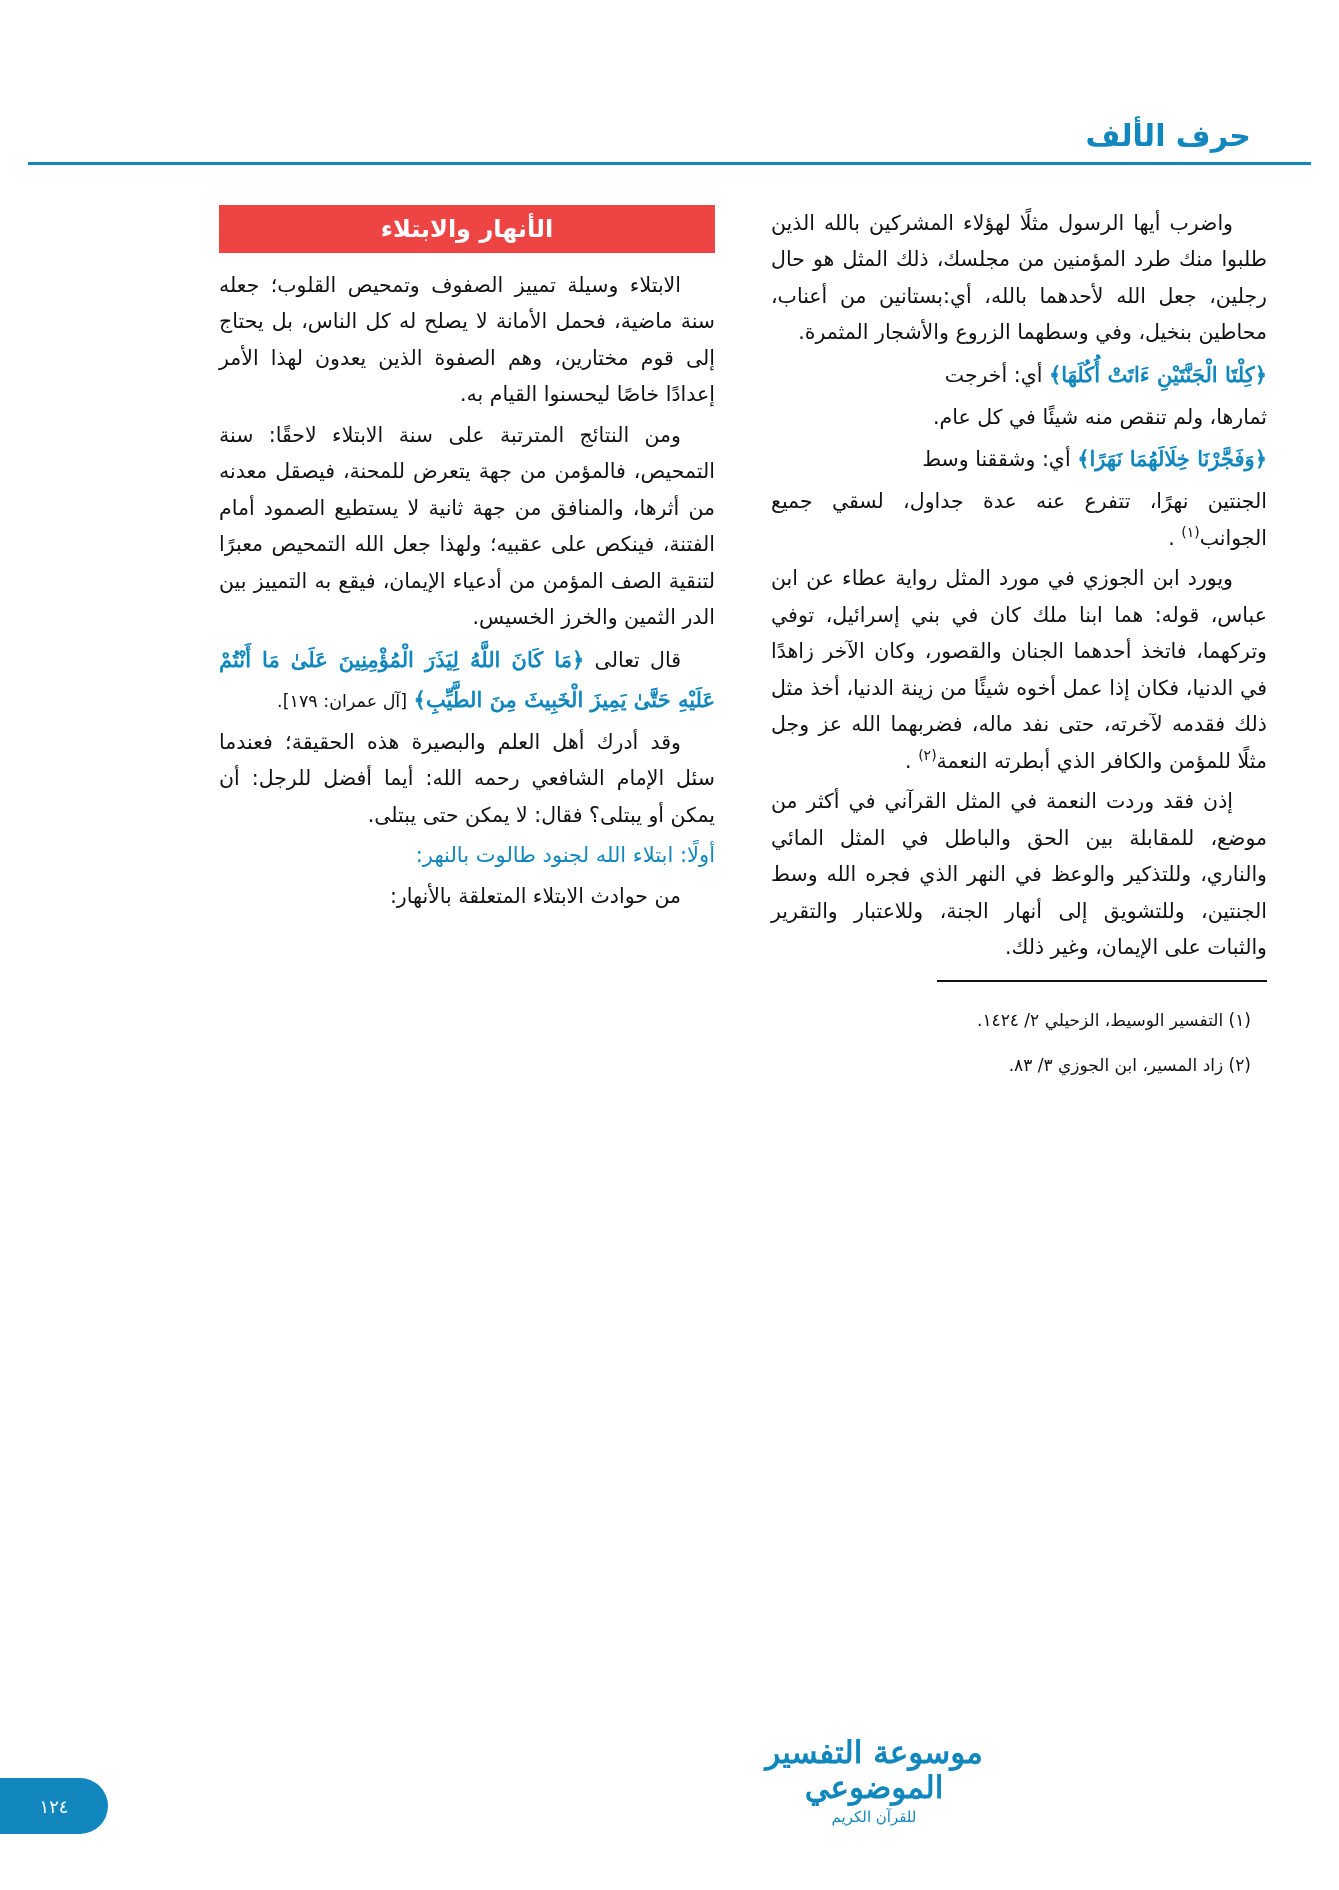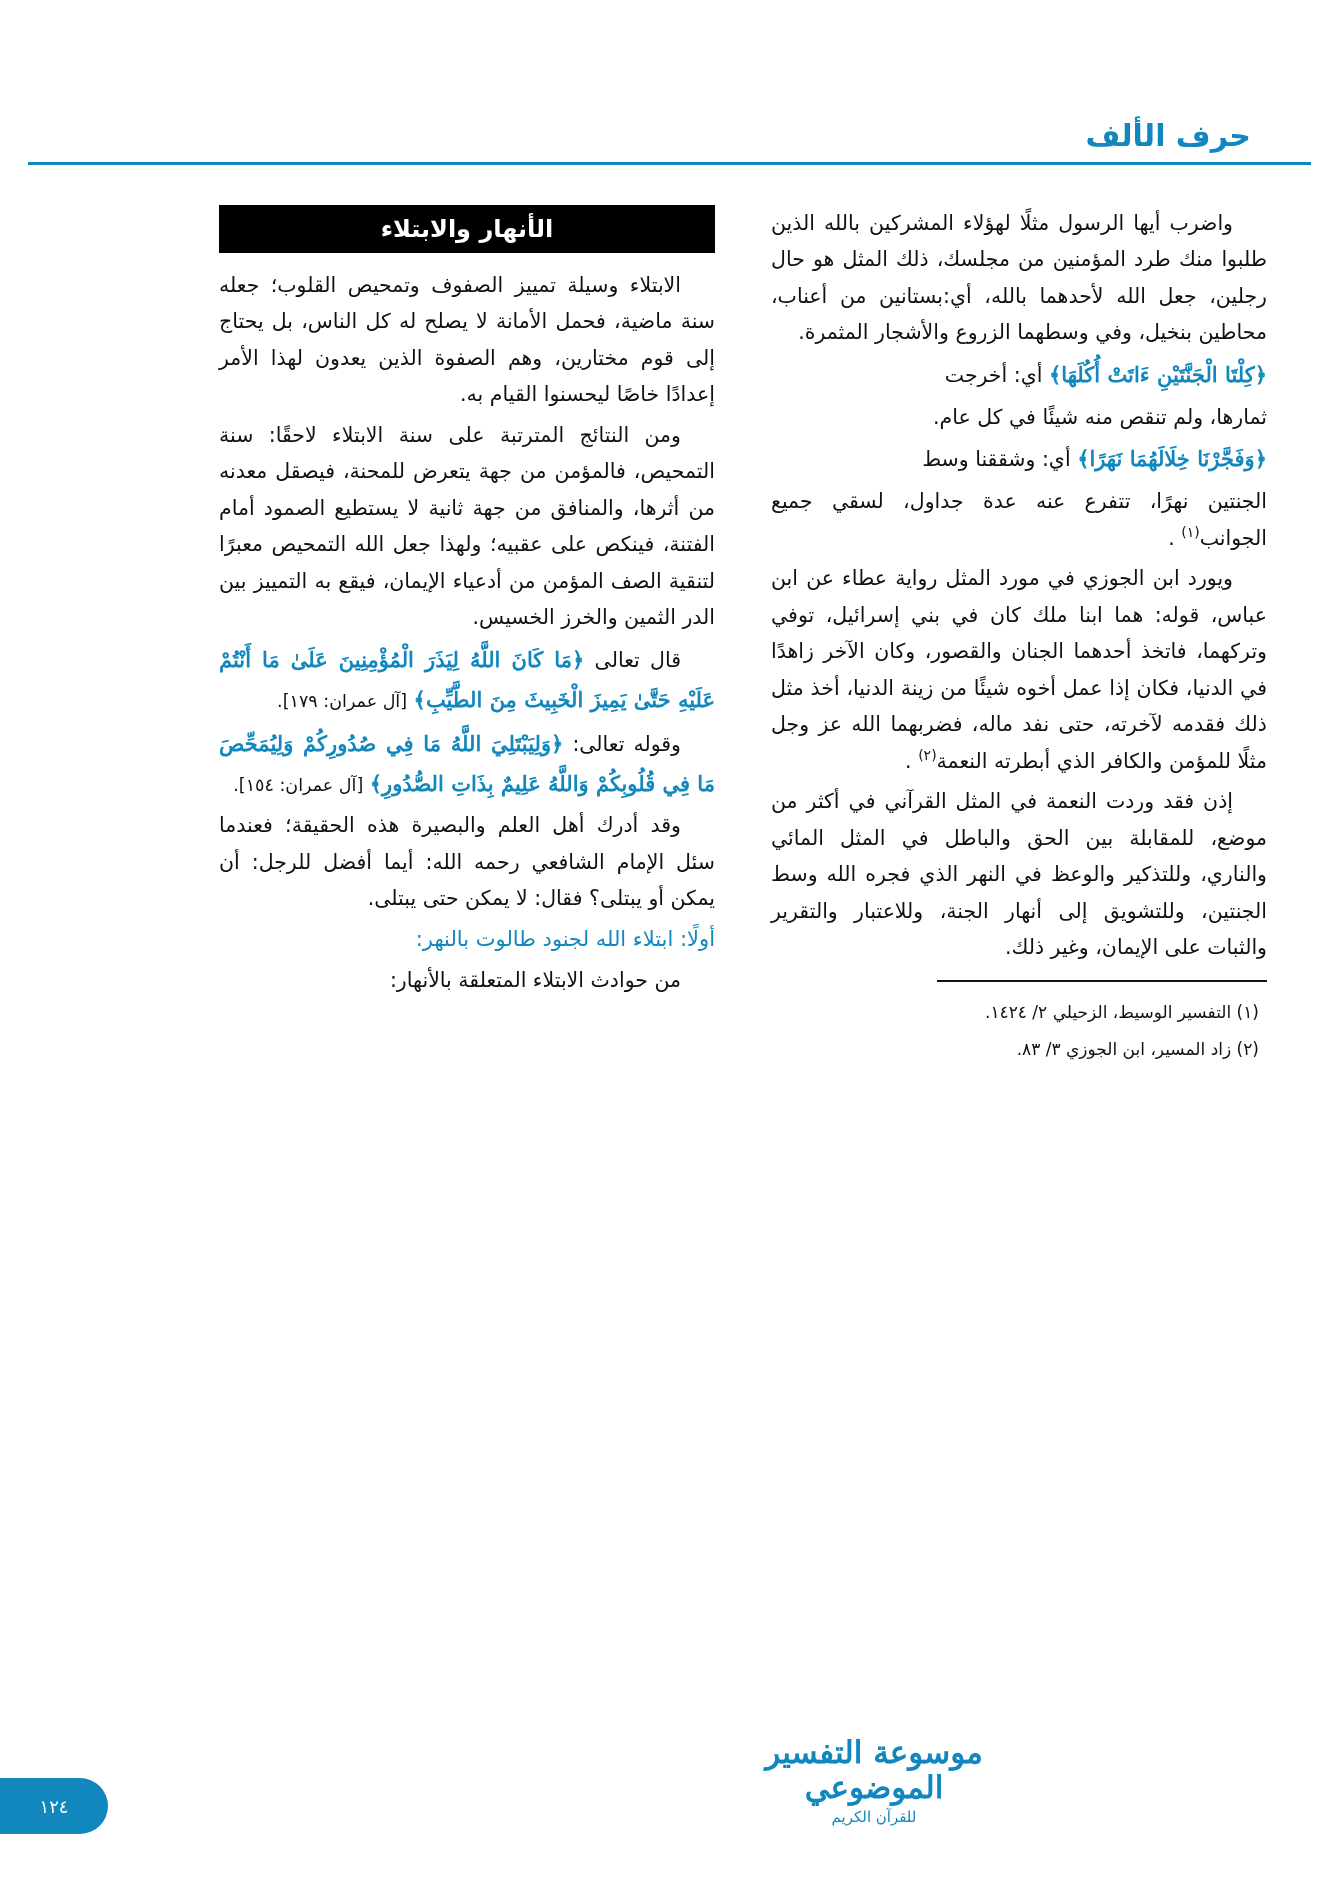--- a/index.html
+++ b/index.html
@@ -68,21 +68,21 @@
   }
   p.indent {
     text-indent: 34px;
   }
   p.noindent {
     text-indent: 0;
   }
 
   
   .section-bar {
-    background: #000000;
+    background: #ef4444;
     color: #ffffff;
     height: 48px;
     display: flex;
     align-items: center;
     justify-content: center;
     margin-bottom: 14px;
   }
   .section-bar span {
     font-size: 24px;
     font-weight: bold;
@@ -124,21 +124,21 @@
     top: 0;
     right: 0;
     width: 330px;
     height: 2px;
     background: #111111;
   }
   .footnotes p {
     font-size: 17px;
     line-height: 1.75;
     text-indent: 0;
-    margin: 8px;
+    margin: 16px;
     text-align: right;
   }
 
   
   .footer {
     position: absolute;
     bottom: 56px;
     left: 0;
     right: 0;
     height: 96px;
@@ -233,25 +233,20 @@
 
     <p class="indent">الابتلاء وسيلة تمييز الصفوف وتمحيص القلوب؛ جعله سنة ماضية، فحمل الأمانة لا يصلح له كل الناس، بل يحتاج إلى قوم مختارين، وهم الصفوة الذين يعدون لهذا الأمر إعدادًا خاصًا ليحسنوا القيام به.</p>
     <p class="indent">ومن النتائج المترتبة على سنة الابتلاء لاحقًا: سنة التمحيص، فالمؤمن من جهة يتعرض للمحنة، فيصقل معدنه من أثرها، والمنافق من جهة ثانية لا يستطيع الصمود أمام الفتنة، فينكص على عقبيه؛ ولهذا جعل الله التمحيص معبرًا لتنقية الصف المؤمن من أدعياء الإيمان، فيقع به التمييز بين الدر الثمين والخرز الخسيس.</p>
 
     <p class="indent tight">
       <span>قال تعالى</span>
       <span class="ayah">﴿مَا كَانَ اللَّهُ لِيَذَرَ الْمُؤْمِنِينَ عَلَىٰ مَا أَنْتُمْ عَلَيْهِ حَتَّىٰ يَمِيزَ الْخَبِيثَ مِنَ الطَّيِّبِ﴾</span>
       <span class="ref">[آل عمران: ١٧٩].</span>
     </p>
 
-    <p class="indent tight">
-      <span>وقوله تعالى:</span>
-      <span class="ayah">﴿وَلِيَبْتَلِيَ اللَّهُ مَا فِي صُدُورِكُمْ وَلِيُمَحِّصَ مَا فِي قُلُوبِكُمْ وَاللَّهُ عَلِيمٌ بِذَاتِ الصُّدُورِ﴾</span>
-      <span class="ref">[آل عمران: ١٥٤].</span>
-    </p>
 
     <p class="indent">وقد أدرك أهل العلم والبصيرة هذه الحقيقة؛ فعندما سئل الإمام الشافعي رحمه الله: أيما أفضل للرجل: أن يمكن أو يبتلى؟ فقال: لا يمكن حتى يبتلى.</p>
 
     <p class="noindent">
       <span class="blue-sub">أولًا: ابتلاء الله لجنود طالوت بالنهر:</span>
     </p>
 
     <p class="indent">من حوادث الابتلاء المتعلقة بالأنهار:</p>
   </div>
 </div>

